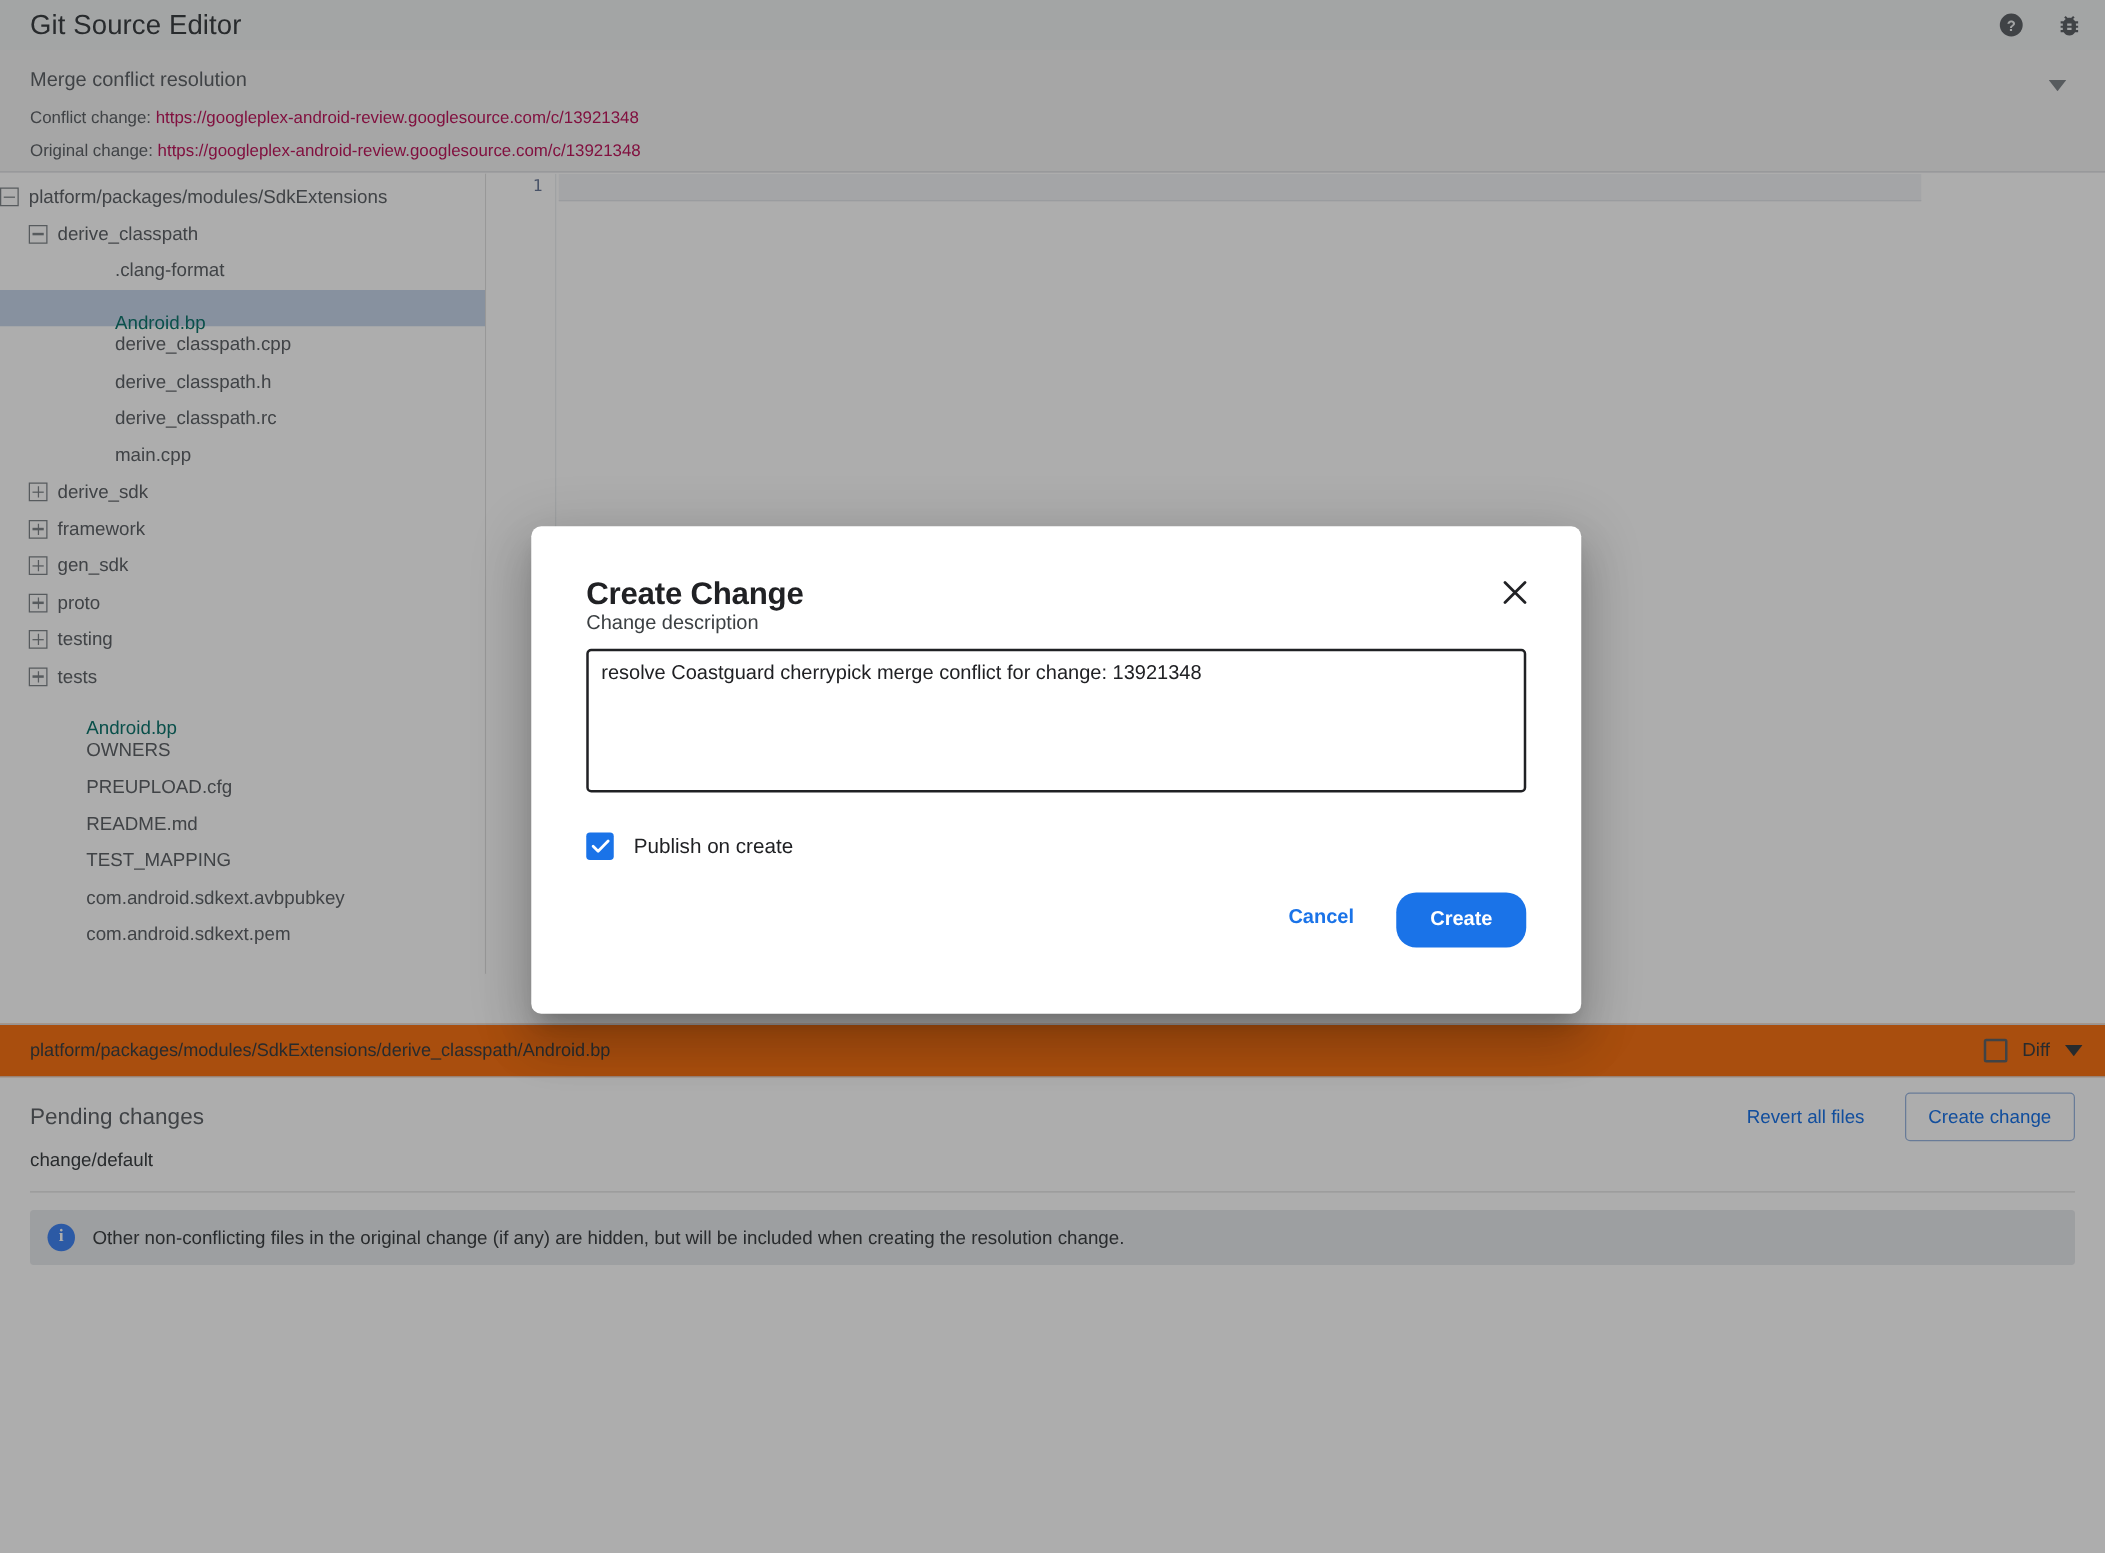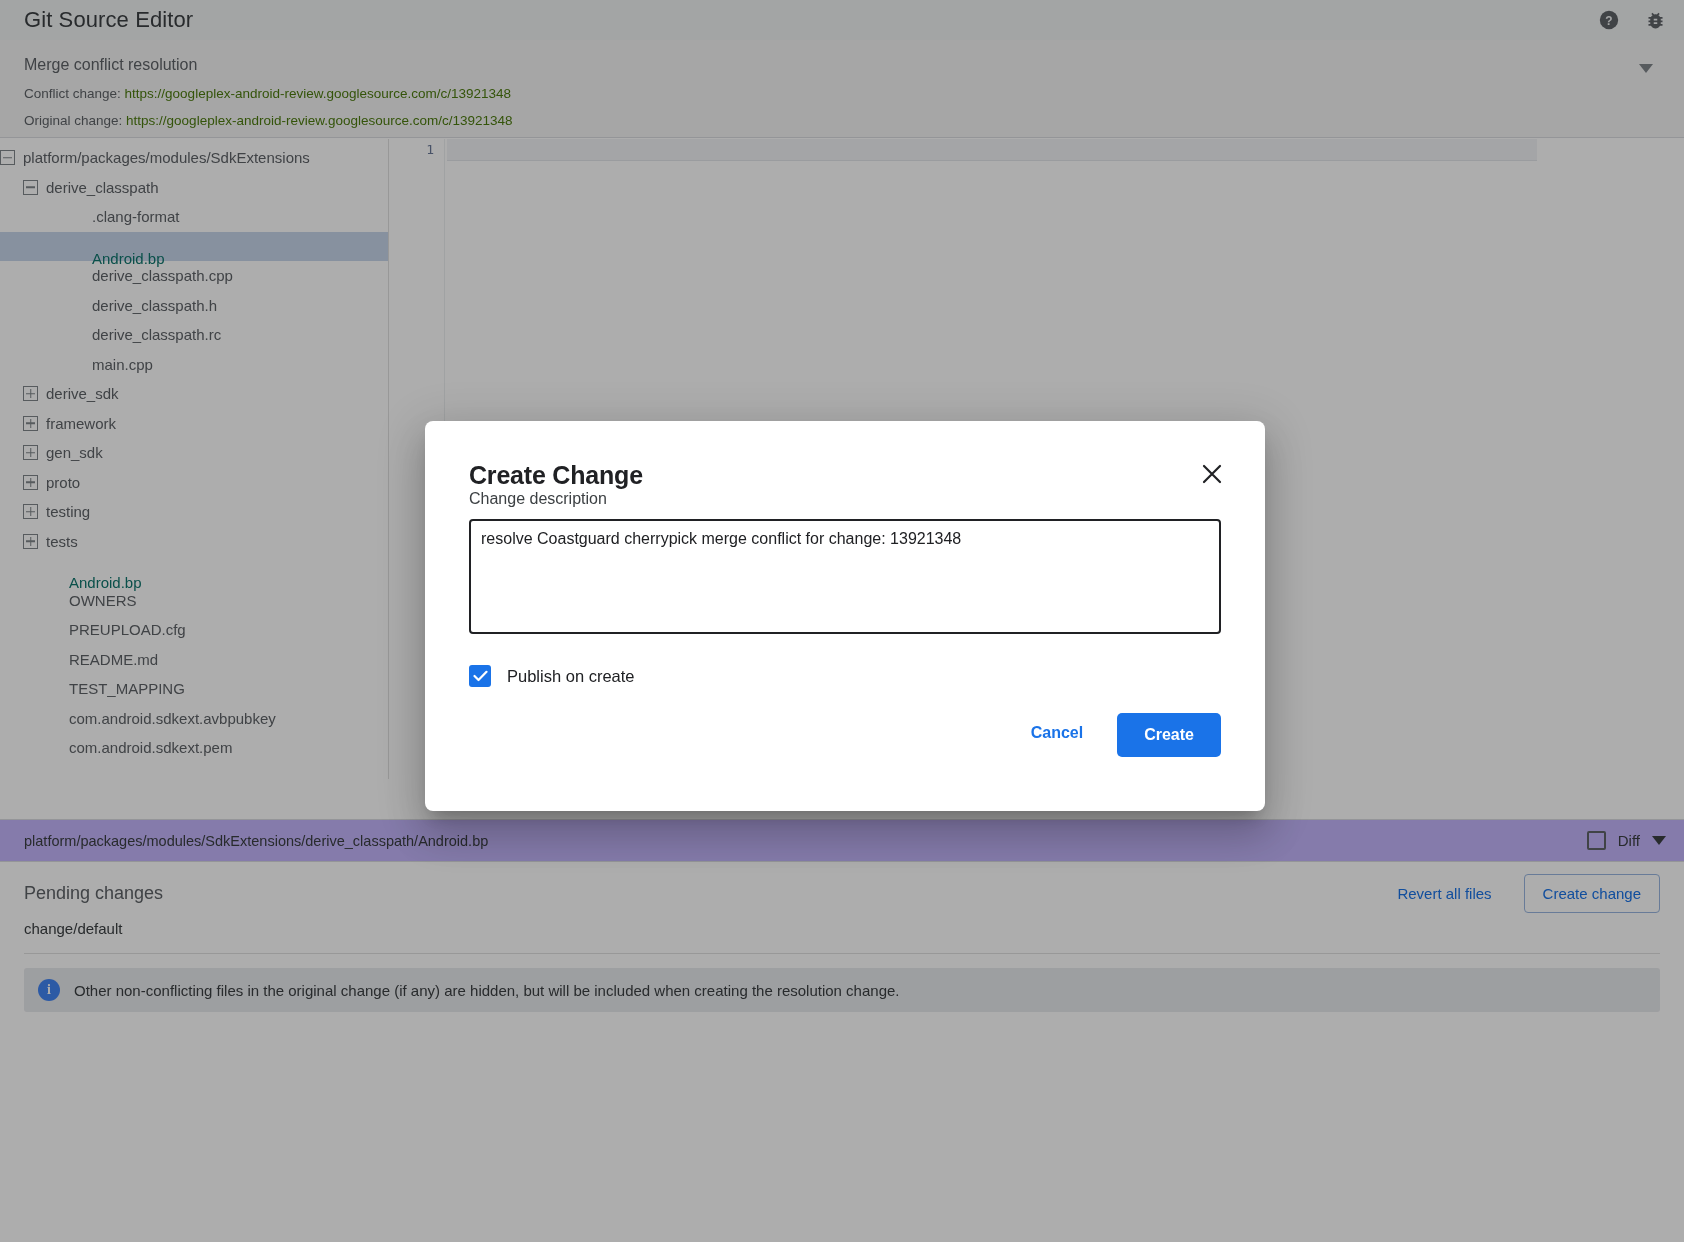--- a/index.html
+++ b/index.html
@@ -81,21 +81,21 @@
     line-height: 26px;
     margin-bottom: 2px;
   }
   .merge-line {
     font-size: 13.5px;
     color: #5f6368;
     line-height: 27px;
     white-space: nowrap;
   }
   .merge-line a {
-    color: #4d7c0f;
+    color: #be185d;
     text-decoration: none;
   }
   .collapse-caret {
     position: absolute;
     right: 24px;
     top: 14px;
     width: 28px;
     height: 28px;
     display: flex;
     align-items: center;
@@ -203,21 +203,21 @@
     border-bottom: 1px solid #e3e6ea;
     box-sizing: border-box;
   }
 
   
   .path-bar {
     position: absolute;
     left: 0; top: 819px;
     width: 1684px;
     height: 43px;
-    background: #c4b5fd;
+    background: #f97316;
     border-top: 1px solid #dadce0;
     border-bottom: 1px solid #dadce0;
     box-sizing: border-box;
     display: flex;
     align-items: center;
     padding: 0 18px 0 24px;
   }
   .path-text {
     font-size: 14.5px;
     color: #3c4043;
@@ -420,21 +420,21 @@
     cursor: pointer;
     font-family: inherit;
     border-radius: 4px;
   }
   .btn-create {
     font-size: 16px;
     color: #ffffff;
     font-weight: bold;
     background: #1a73e8;
     border: none;
-    border-radius: 5px;
+    border-radius: 16px;
     padding: 13px 27px;
     margin-left: 18px;
     cursor: pointer;
     font-family: inherit;
   }
 </style>
 </head>
 <body>
 
 <div id="app-layer">

